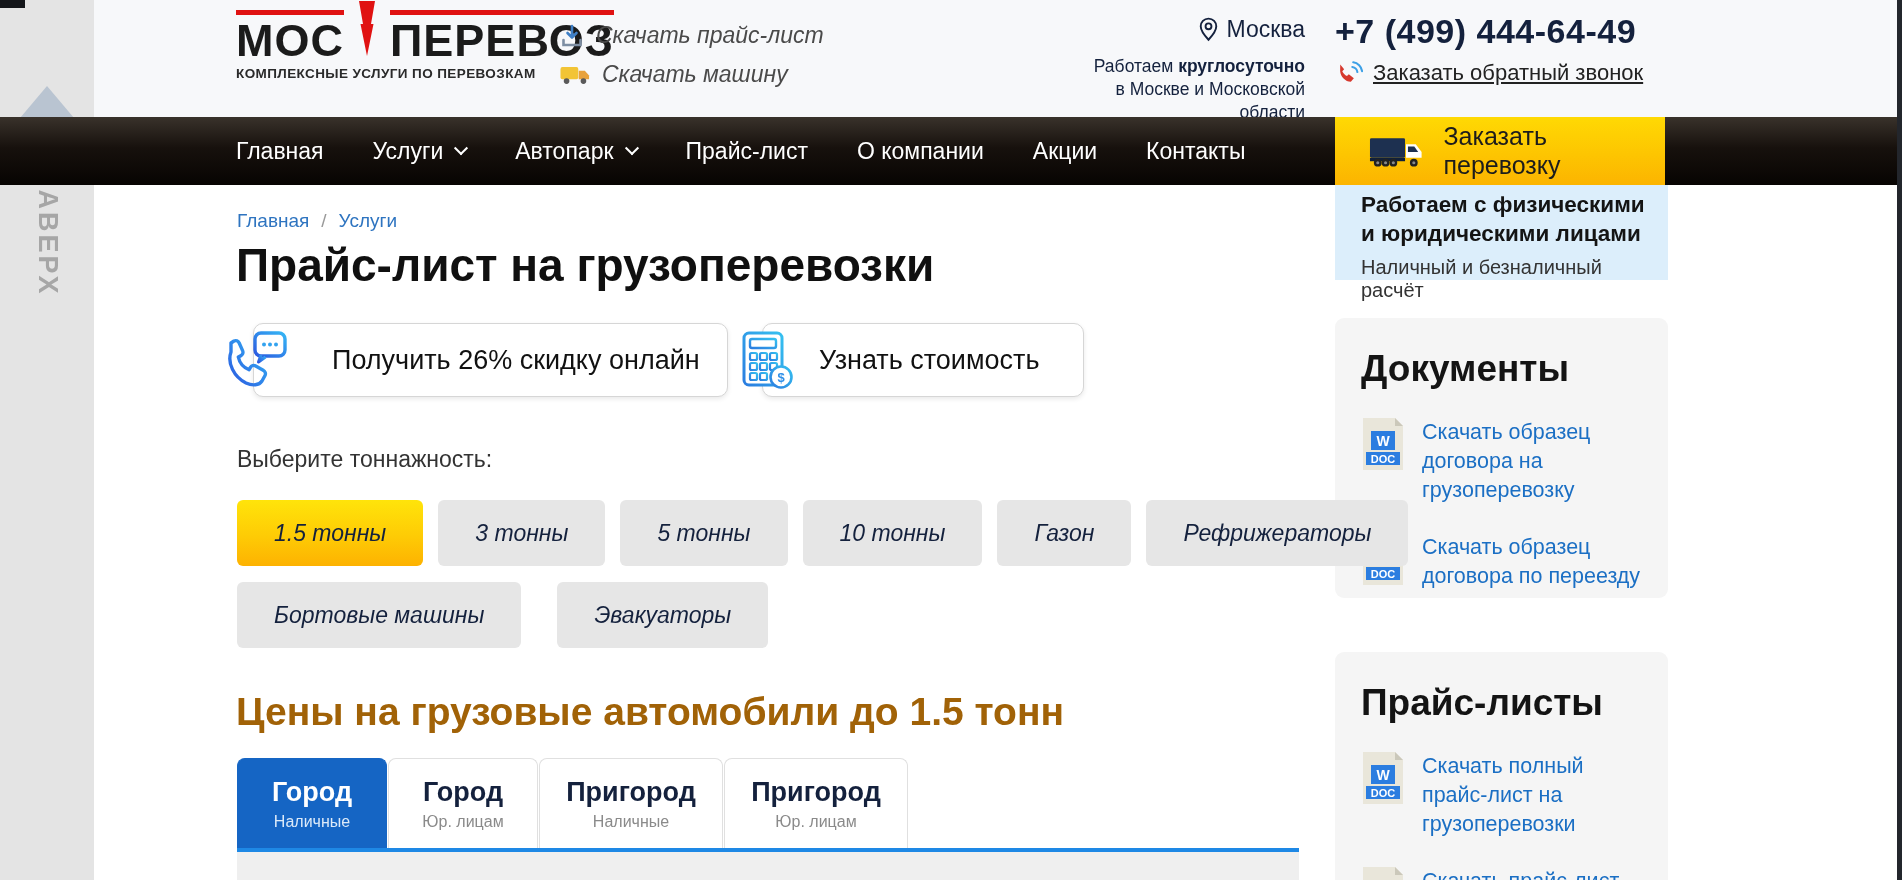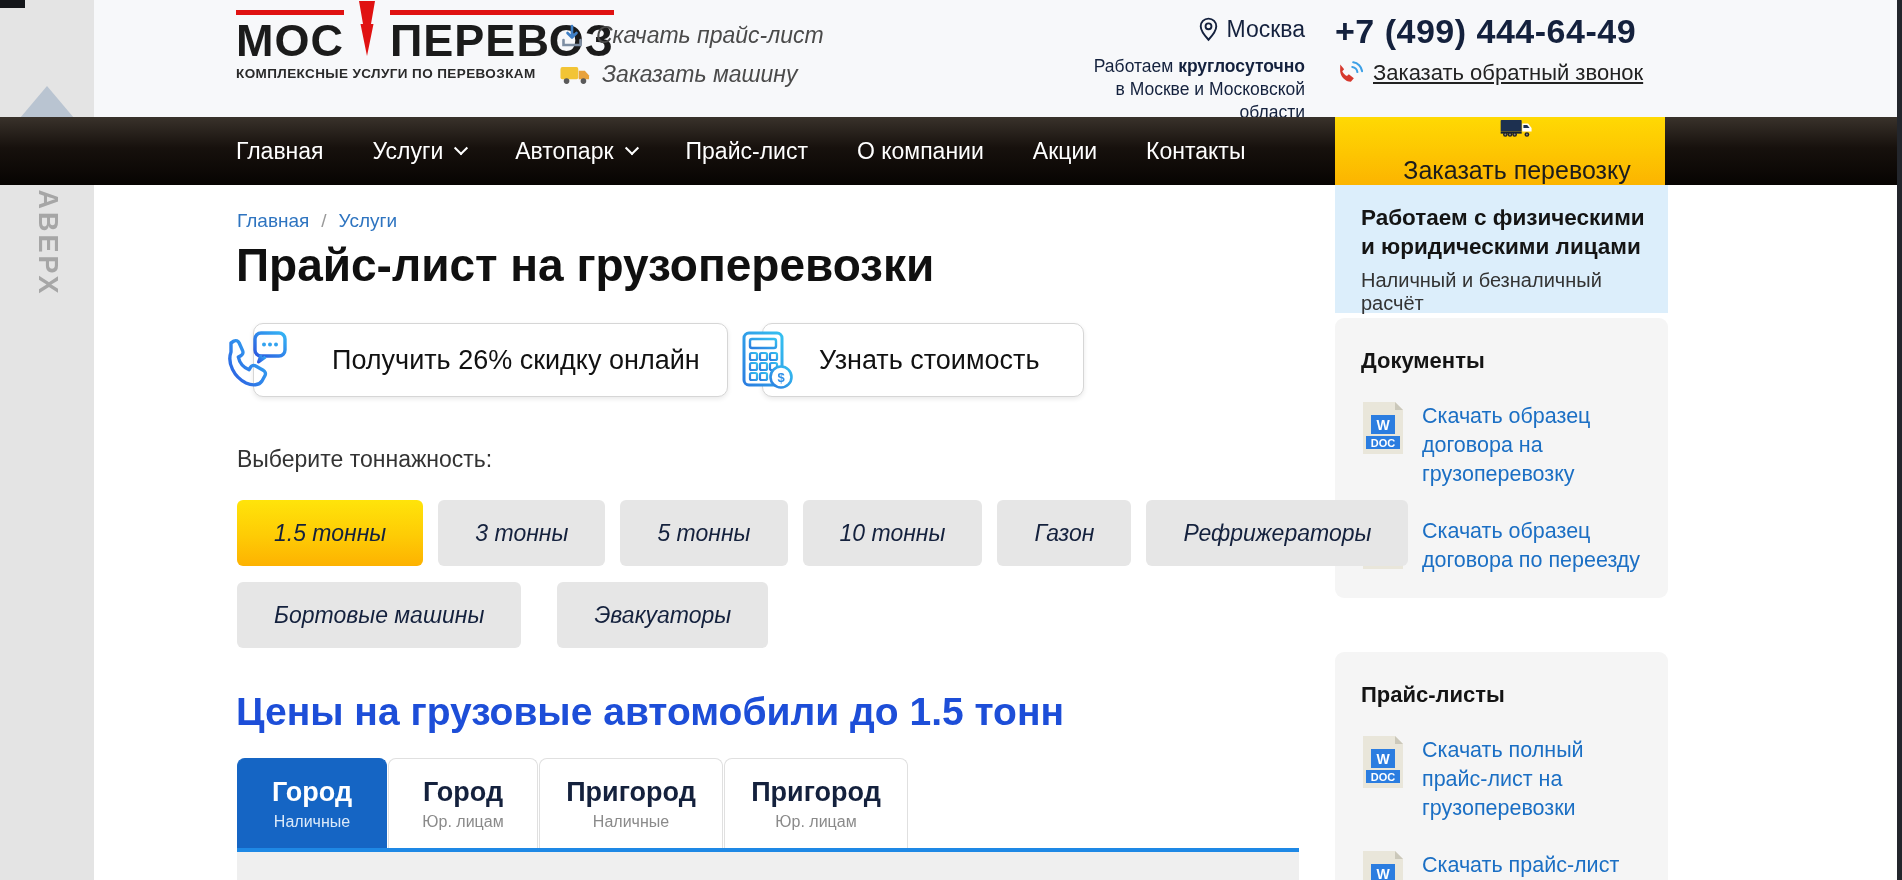--- a/index.html
+++ b/index.html
@@ -38,31 +38,31 @@
   
   .navbar { position:absolute; left:0; top:117px; width:1899px; height:68px; z-index:2;
             background:linear-gradient(180deg,#39322b 0%,#17110d 45%,#070402 100%); }
   .nav-items { position:absolute; left:236px; top:0; height:68px; display:flex; align-items:center; gap:49px; }
   .nav-item { color:#fff; font-size:23px; white-space:nowrap; cursor:pointer; display:inline-flex; align-items:center; }
   .caret { display:inline-block; width:10px; height:10px; border-right:2px solid #fff; border-bottom:2px solid #fff;
            transform:rotate(45deg) translate(-2px,-2px); margin-left:13px; }
   .nav-cta { position:absolute; left:1335px; top:0; width:330px; height:68px; cursor:pointer;
              background:linear-gradient(180deg,#ffd903 0%,#fdc501 55%,#fcb400 100%);
              display:flex; align-items:center; gap:18px; padding-left:34px;
-             font-size:25px; font-weight:500; color:#1c1c1c;flex-direction:column; }
-
-  
-  .info-box { position:absolute; left:1335px; top:185px; width:333px; height:128px; background:#dceefb; padding:19px 0 0 26px; }
+             font-size:25px; font-weight:500; color:#1c1c1c; }
+
+  
+  .info-box { position:absolute; left:1335px; top:185px; width:333px; height:95px; background:#dceefb; padding:6px 0 0 26px; }
   .info-bold { font-size:22.5px; font-weight:700; color:#141414; line-height:1.28; }
   .info-note { font-size:20px; color:#333; margin-top:7px; }
 
   .side-box { position:absolute; left:1335px; width:333px; background:#f5f5f5; border-radius:9px; padding:30px 26px; }
   .side-box.docs { top:318px; height:280px; }
   .side-box.prices { top:652px; height:300px; }
-  .side-title { font-size:22px; font-weight:700; color:#141414; }
+  .side-title { font-size:37px; font-weight:700; color:#141414; }
   .side-item { display:flex; gap:17px; margin-top:28px; align-items:flex-start; cursor:pointer; }
   .side-item svg { flex:0 0 auto; }
   .side-link { font-size:21.5px; color:#1b6fc4; line-height:1.35; }
 
   
   .breadcrumb { position:absolute; left:237px; top:210px; font-size:19px; display:flex; gap:12px; align-items:center; }
   .crumb { color:#2e74c0; cursor:pointer; }
   .crumb-sep { color:#9a9a9a; }
 
   .page-title { position:absolute; left:236px; top:238px; font-size:46px; font-weight:700; color:#101010; }
@@ -77,21 +77,21 @@
   .action-label { font-size:27px; color:#111; }
 
   .tonnage-label { position:absolute; left:237px; top:446px; font-size:23px; color:#333; }
   .tonnage-row { position:absolute; left:237px; display:flex; gap:15px; }
   .tonnage-row.r1 { top:500px; }
   .tonnage-row.r2 { top:582px;gap:36px; }
   .ton-btn { height:66px; padding:0 37px; border-radius:6px; background:#e6e6e6; border:none; cursor:pointer;
              font-family:"Liberation Sans",sans-serif; font-size:23px; font-style:italic; color:#14213d; }
   .ton-btn.active { background:linear-gradient(180deg,#ffe40a 0%,#fecb05 55%,#fdb201 100%); }
 
-  .section-title { position:absolute; left:236px; top:690px; font-size:39px; font-weight:700; color:#1d4ed8; }
+  .section-title { position:absolute; left:236px; top:690px; font-size:39px; font-weight:700; color:#a16207; }
 
   .tabs { position:absolute; left:237px; top:758px; display:flex; }
   .tab { width:150px; height:90px; background:#fff; border:1px solid #e0e0e0; border-bottom:none;
          border-radius:8px 8px 0 0; text-align:center; padding-top:18px; cursor:pointer; margin-right:1px; }
   .tab.wide { width:184px; }
   .tab-title { font-size:27px; font-weight:700; color:#14213d; }
   .tab-sub { font-size:16px; color:#8a8a8a; margin-top:5px; }
   .tab.active { background:#1565c4; border-color:#1565c4; height:94px; }
   .tab.active .tab-title { color:#fff; }
   .tab.active .tab-sub { color:#dcEAf9; color:#dceaf9; }
@@ -134,21 +134,21 @@
         </svg>
         <span>Скачать прайс-лист</span>
       </div>
       <div class="quick-link">
         <svg width="30" height="20" viewBox="0 0 32 20">
           <rect x="0.5" y="1.5" width="19" height="13" rx="2" fill="#f2c435"></rect>
           <path d="M20 5.5 h6.5 l4.5 5 v4 h-11z" fill="#e8a23c"></path>
           <circle cx="7" cy="16.5" r="3" fill="#5a5a5a"></circle>
           <circle cx="25" cy="16.5" r="3" fill="#5a5a5a"></circle>
         </svg>
-        <span>Заказать машину</span>
+        <span>Скачать машину</span>
       </div>
     </div>
 
     <div class="loc-block">
       <span class="loc-city">
         <svg width="19" height="25" viewBox="0 0 20 26">
           <path d="M10 1.5 C5.2 1.5 1.8 5.2 1.8 9.6 C1.8 15 10 23.8 10 23.8 C10 23.8 18.2 15 18.2 9.6 C18.2 5.2 14.8 1.5 10 1.5 Z" fill="none" stroke="#14213d" stroke-width="2"></path>
           <circle cx="10" cy="9.6" r="3.1" fill="none" stroke="#14213d" stroke-width="2"></circle>
         </svg>
         <span>Москва</span>

